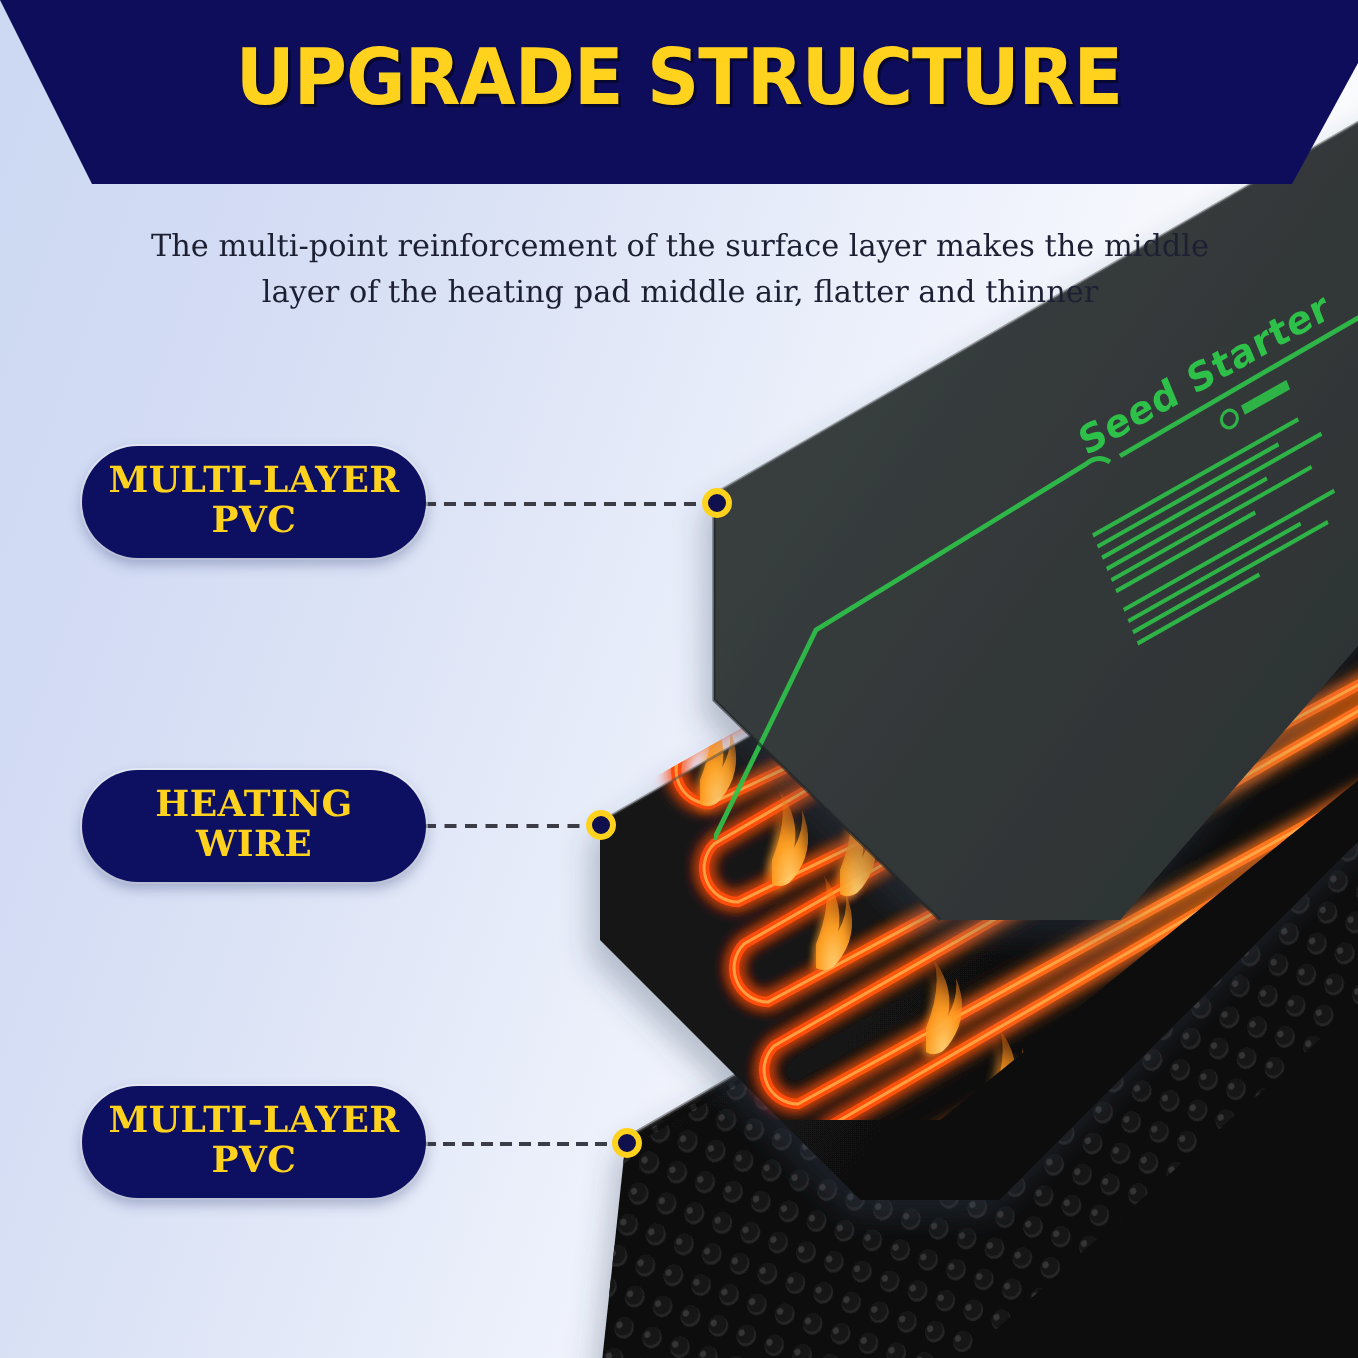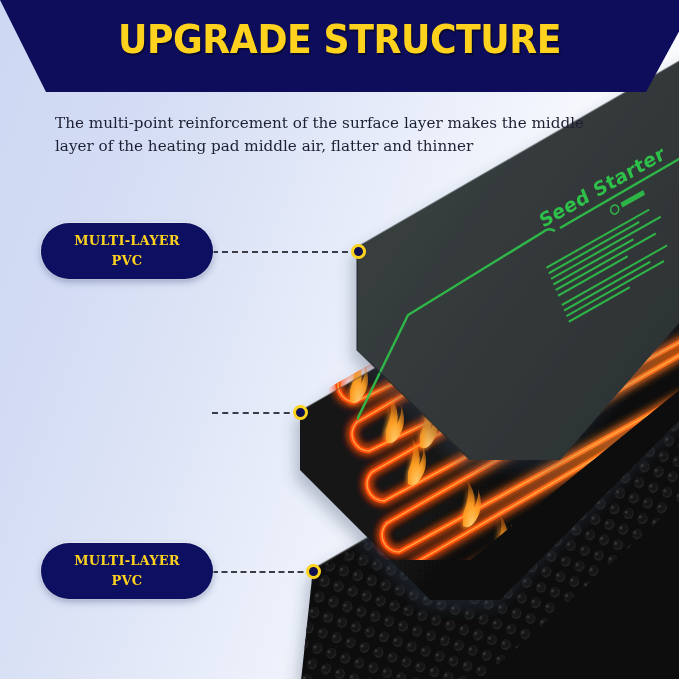--- a/index.html
+++ b/index.html
@@ -61,21 +61,21 @@
     white-space: nowrap;
     z-index: 6;
   }
 
   
   .subtitle {
     position: absolute;
     left: 55px;
     top: 112px;
     width: 570px;
-    text-align: left;
+    text-align: center;
     font-family: "DejaVu Serif", "Liberation Serif", serif;
     font-size: 15.2px;
     line-height: 22.5px;
     color: #1d2033;
     z-index: 6;
   }
   .subtitle div { white-space: nowrap; }
 
   
   .pill {
@@ -88,21 +88,21 @@
                 0 0 0 1px rgba(255,255,255,0.55);
     display: flex;
     flex-direction: column;
     align-items: center;
     justify-content: center;
     z-index: 8;
   }
   .pill span {
     font-family: "DejaVu Serif", "Liberation Serif", serif;
     font-weight: 700;
-    font-size: 13px;
+    font-size: 18px;
     letter-spacing: 0.2px;
     color: #ffd21e;
     line-height: 20px;
     white-space: nowrap;
   }
   #pill-1 { left: 41px; top: 223px; }
   #pill-2 { left: 41px; top: 385px; }
   #pill-3 { left: 41px; top: 543px; }
 
   
@@ -301,18 +301,22 @@
   <div class="leader" id="leader-3"></div>
 
   <div class="dot" id="dot-1"></div>
   <div class="dot" id="dot-2"></div>
   <div class="dot" id="dot-3"></div>
 
   <div class="pill" id="pill-1">
     <span>MULTI-LAYER</span>
     <span>PVC</span>
   </div>
+  <div class="pill" id="pill-2">
+    <span>HEATING</span>
+    <span>WIRE</span>
+  </div>
   <div class="pill" id="pill-3">
     <span>MULTI-LAYER</span>
     <span>PVC</span>
   </div>
 
 </div>
 
 </body></html>

